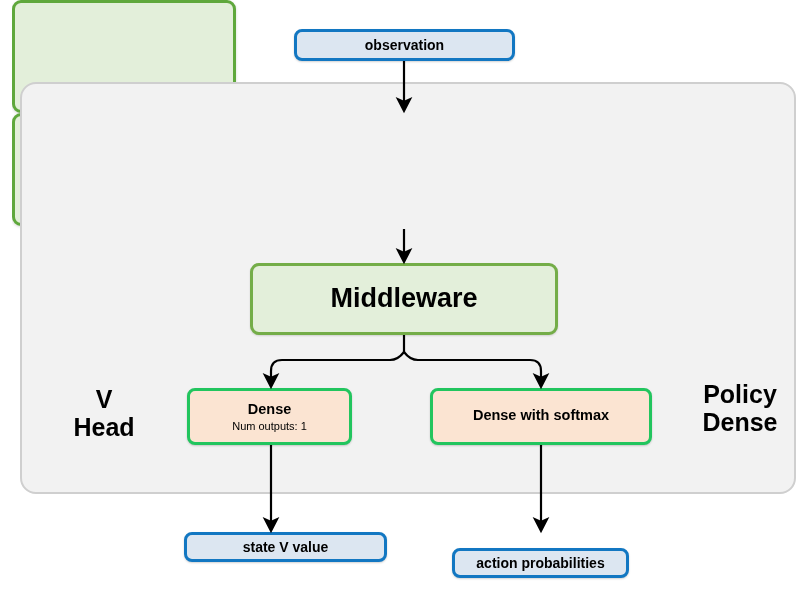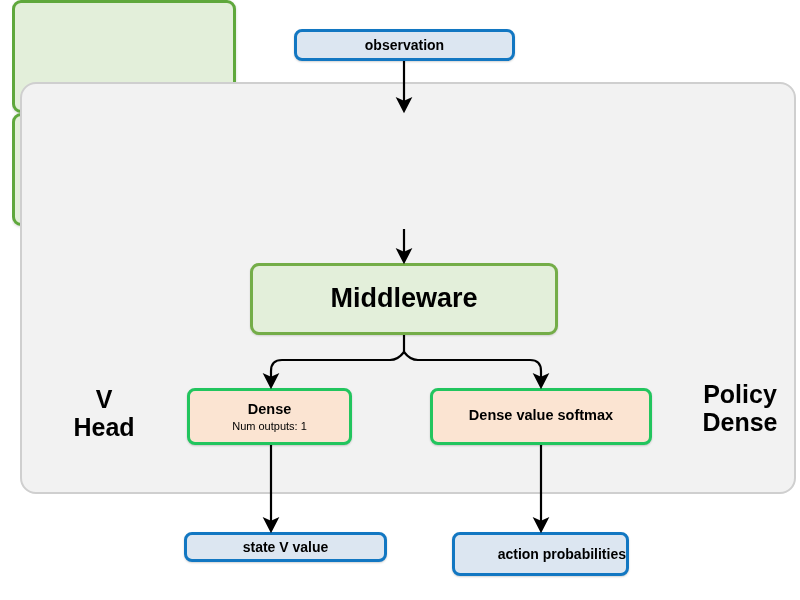--- a/index.html
+++ b/index.html
@@ -106,21 +106,21 @@
   #node-middleware { left: 238px; top: 263px; width: 308px; height: 72px; text-align: center; }
   #node-middleware .title { font-size: 27px; }
 
   #head-v      { left: 148px; top: 363px; width: 218px; height: 107px; }
   #head-policy { left: 398px; top: 363px; width: 262px; height: 107px; }
 
   #node-dense-v      { left: 175px; top: 388px; width: 165px; height: 57px; }
   #node-dense-policy { left: 418px; top: 388px; width: 222px; height: 57px; }
 
   #node-state-v-value       { left: 172px; top: 532px; width: 203px; height: 30px; }
-  #node-action-probabilities{ left: 440px; top: 532px; width: 177px; height: 44px; align-items: flex-end; }
+  #node-action-probabilities{ left: 440px; top: 548px; width: 177px; height: 30px; }
 
   
   .head-caption {
     position: absolute;
     text-align: center;
     font-size: 25px;
     font-weight: bold;
     color: #000000;
     line-height: 1.12;
     z-index: 3;
@@ -174,21 +174,21 @@
   <div id="node-dense-v" class="node dense-box">
     <span class="title">Dense</span>
     <span class="sub">Num outputs: 1</span>
   </div>
 
   <div id="head-policy" class="head-box"></div>
   <div id="caption-policy-head" class="head-caption">Policy
 Dense</div>
 
   <div id="node-dense-policy" class="node dense-box">
-    <span class="title">Dense value softmax</span>
+    <span class="title">Dense with softmax</span>
   </div>
 
   <div id="node-state-v-value" class="node io-box">
     <span class="title">state V value</span>
   </div>
 
   <div id="node-action-probabilities" class="node io-box">
     <span class="title">action probabilities</span>
   </div>
 

